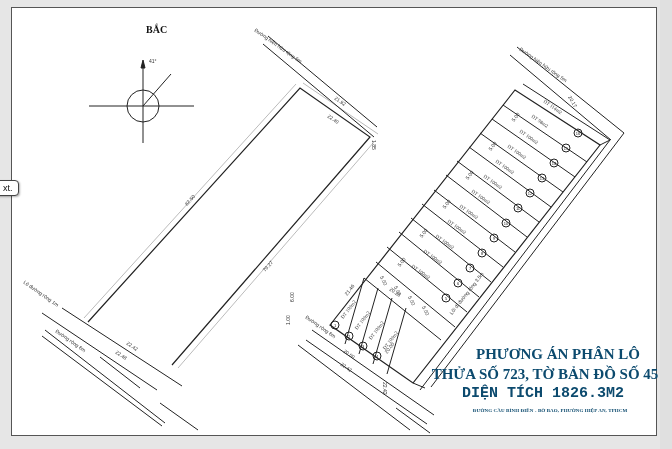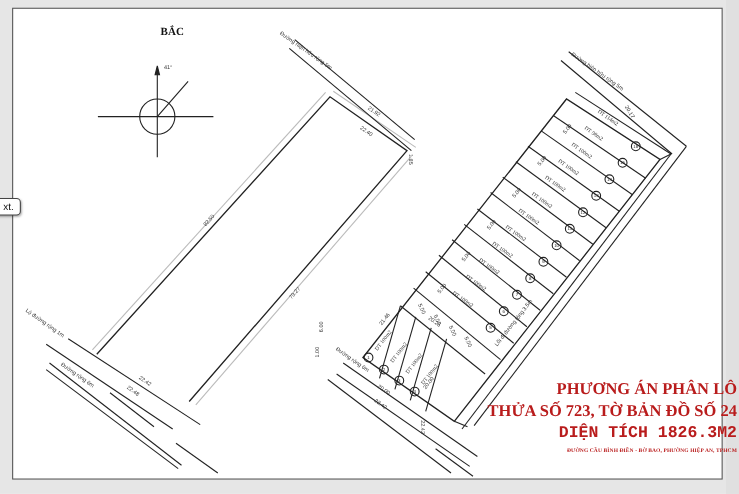--- a/index.html
+++ b/index.html
@@ -27,21 +27,21 @@
     font-family: "Liberation Sans", sans-serif; font-size: 9px; color: #111;
     box-shadow: 1px 1px 2px rgba(0,0,0,0.3);
   }
   svg { position: absolute; left: 0; top: 0; }
   .north-label {
     position: absolute; left: 126px; top: 24px;
     font-weight: bold; font-size: 10px; color: #111; margin-left: 20px;
   }
   .title-block {
     position: absolute; left: 440px; top: 344px; width: 230px;
-    text-align: right; color: #b91c1c; font-weight: bold;
+    text-align: center; color: #0c4a6e; font-weight: bold;
   }
   .title-block .t1 { font-size: 15px; line-height: 20px; margin-left: 6px;}
   .title-block .t2 { font-size: 15px; line-height: 20px; margin-left: -20px; }
   .title-block .t3 { font-size: 15px; line-height: 20px; margin-left: -24px; font-family: Liberation Mono, monospace; }
   .title-block .t4 { font-size: 5px; line-height: 14px; margin-left: -10px; letter-spacing: 0.1px; }
 </style>
 </head>
 <body>
 
 <div class="right-strip"></div>
@@ -211,16 +211,16 @@
     <text x="530" y="194.5">12</text>
     <text x="542" y="179.5">13</text>
     <text x="554" y="164.5">14</text>
     <text x="566" y="149.5">15</text>
     <text x="578" y="134.5">16</text>
   </g>
 </svg>
 
 <div class="title-block">
   <div class="t1">PHƯƠNG ÁN PHÂN LÔ</div>
-  <div class="t2">THỬA SỐ 723, TỜ BẢN ĐỒ SỐ 24</div>
+  <div class="t2">THỬA SỐ 723, TỜ BẢN ĐỒ SỐ 45</div>
   <div class="t3">DIỆN TÍCH 1826.3M2</div>
   <div class="t4">ĐƯỜNG CẦU BÌNH ĐIỀN - BỜ BAO, PHƯỜNG HIỆP AN, TPHCM</div>
 </div>
 
 </body></html>

